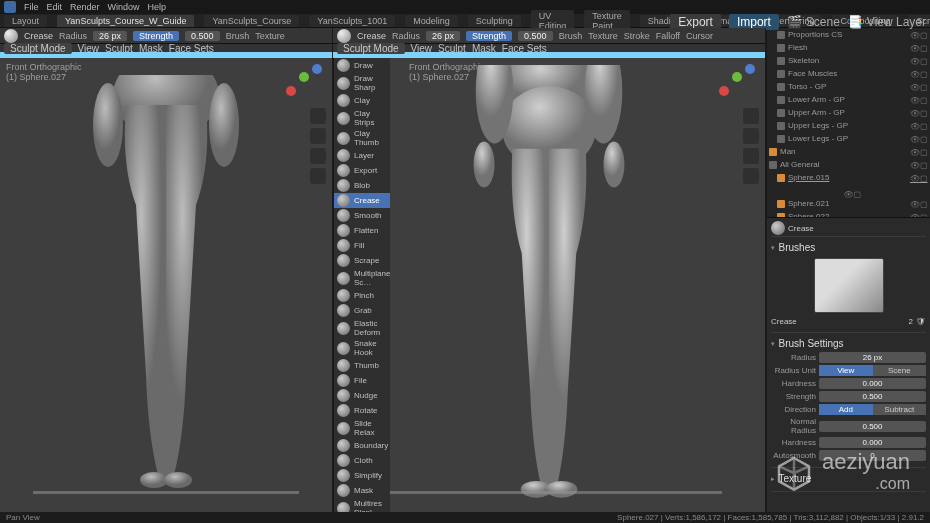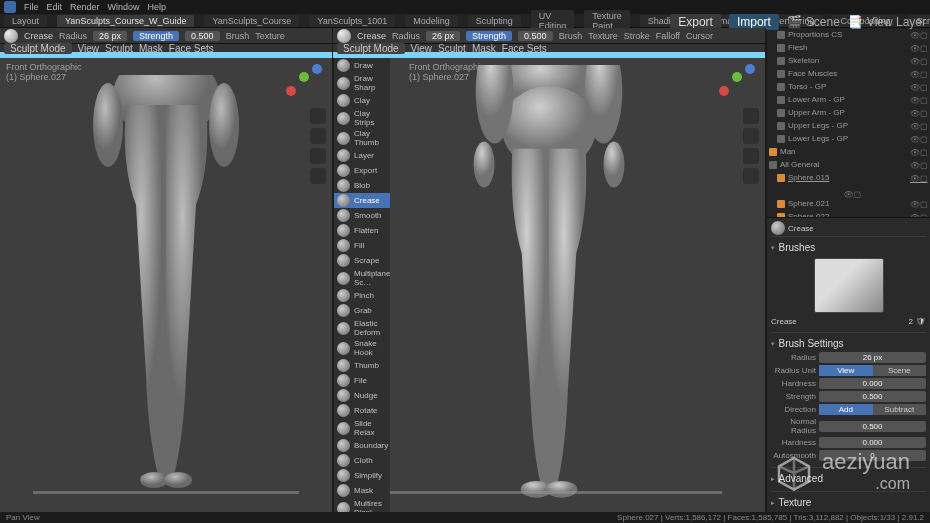--- a/index.html
+++ b/index.html
@@ -545,23 +545,20 @@
             <span class="plabel">Hardness</span>
             <span class="pval">0.000</span>
           </div>
         <div class="prop-row">
             <span class="plabel">Autosmooth</span>
             <span class="pval">0</span>
           </div>
       </div>
 
       <div class="prop-section collapsed">
-          <div class="header">Advanced</div>
-        </div>
-      <div class="prop-section collapsed">
           <div class="header">Texture</div>
         </div>
       <div class="prop-section collapsed"></div>
 
     </div>
   </div>
 </div>
 
 <div class="status-bar">
   <span>Pan View</span>

